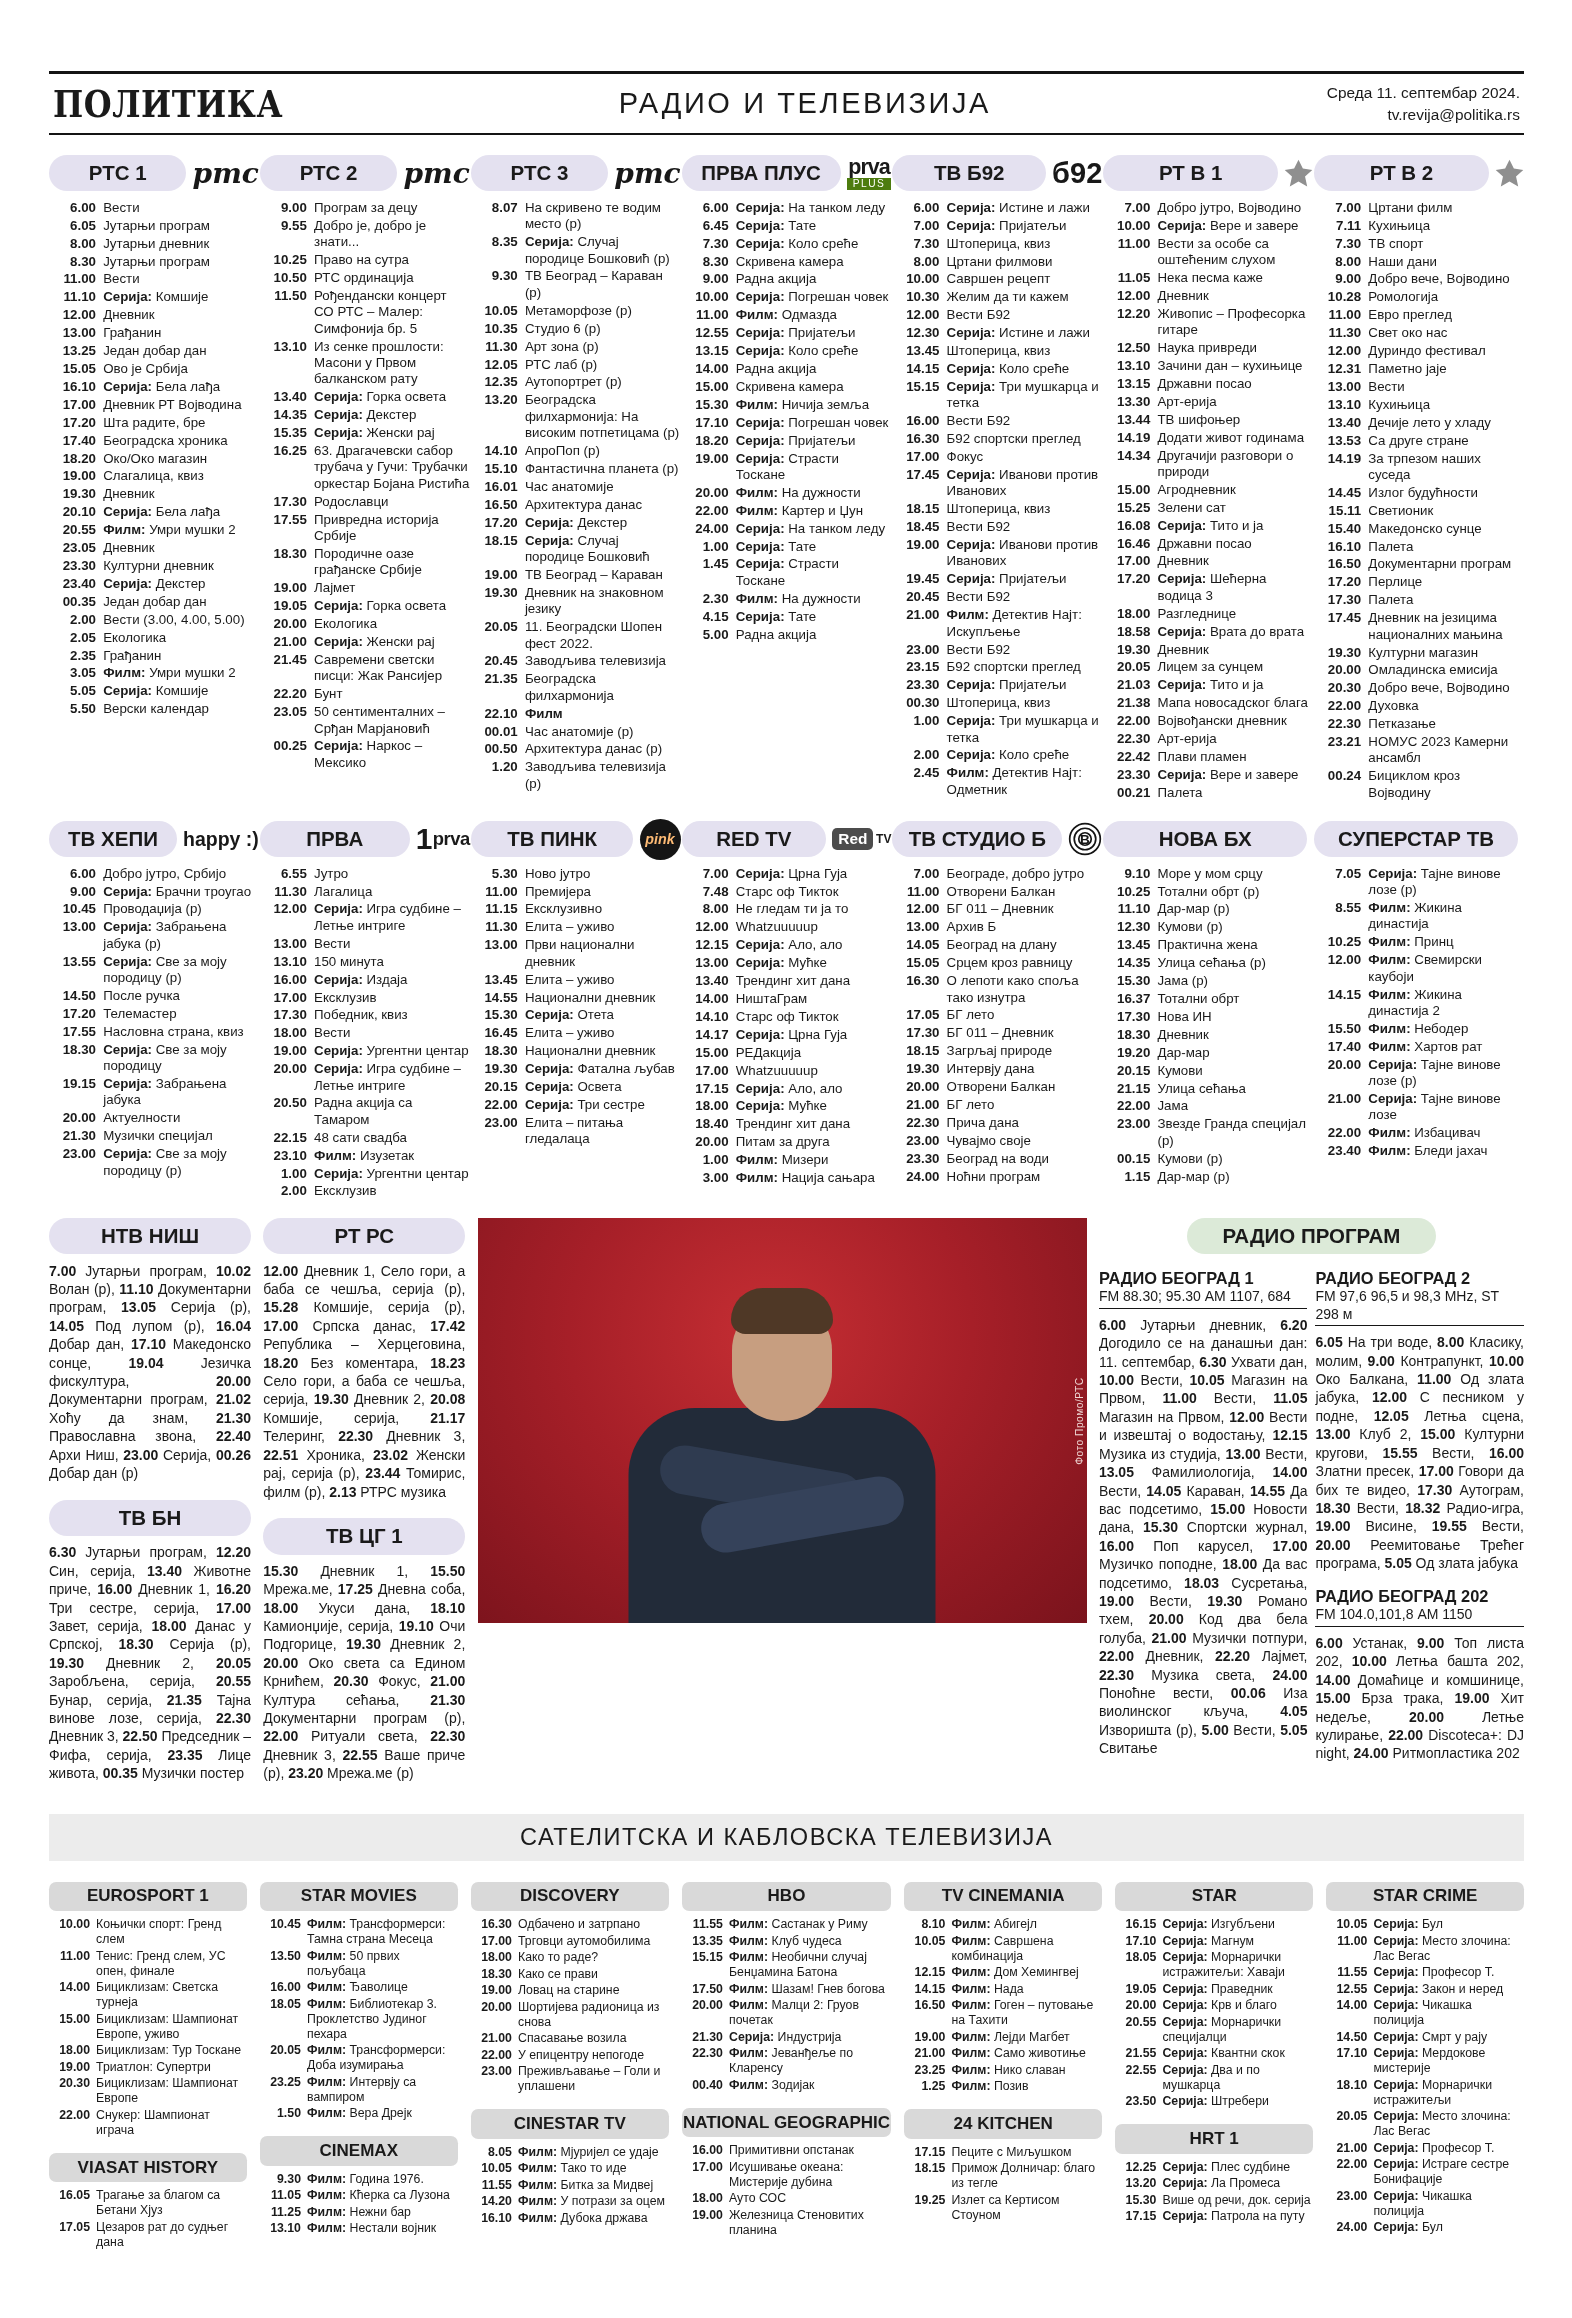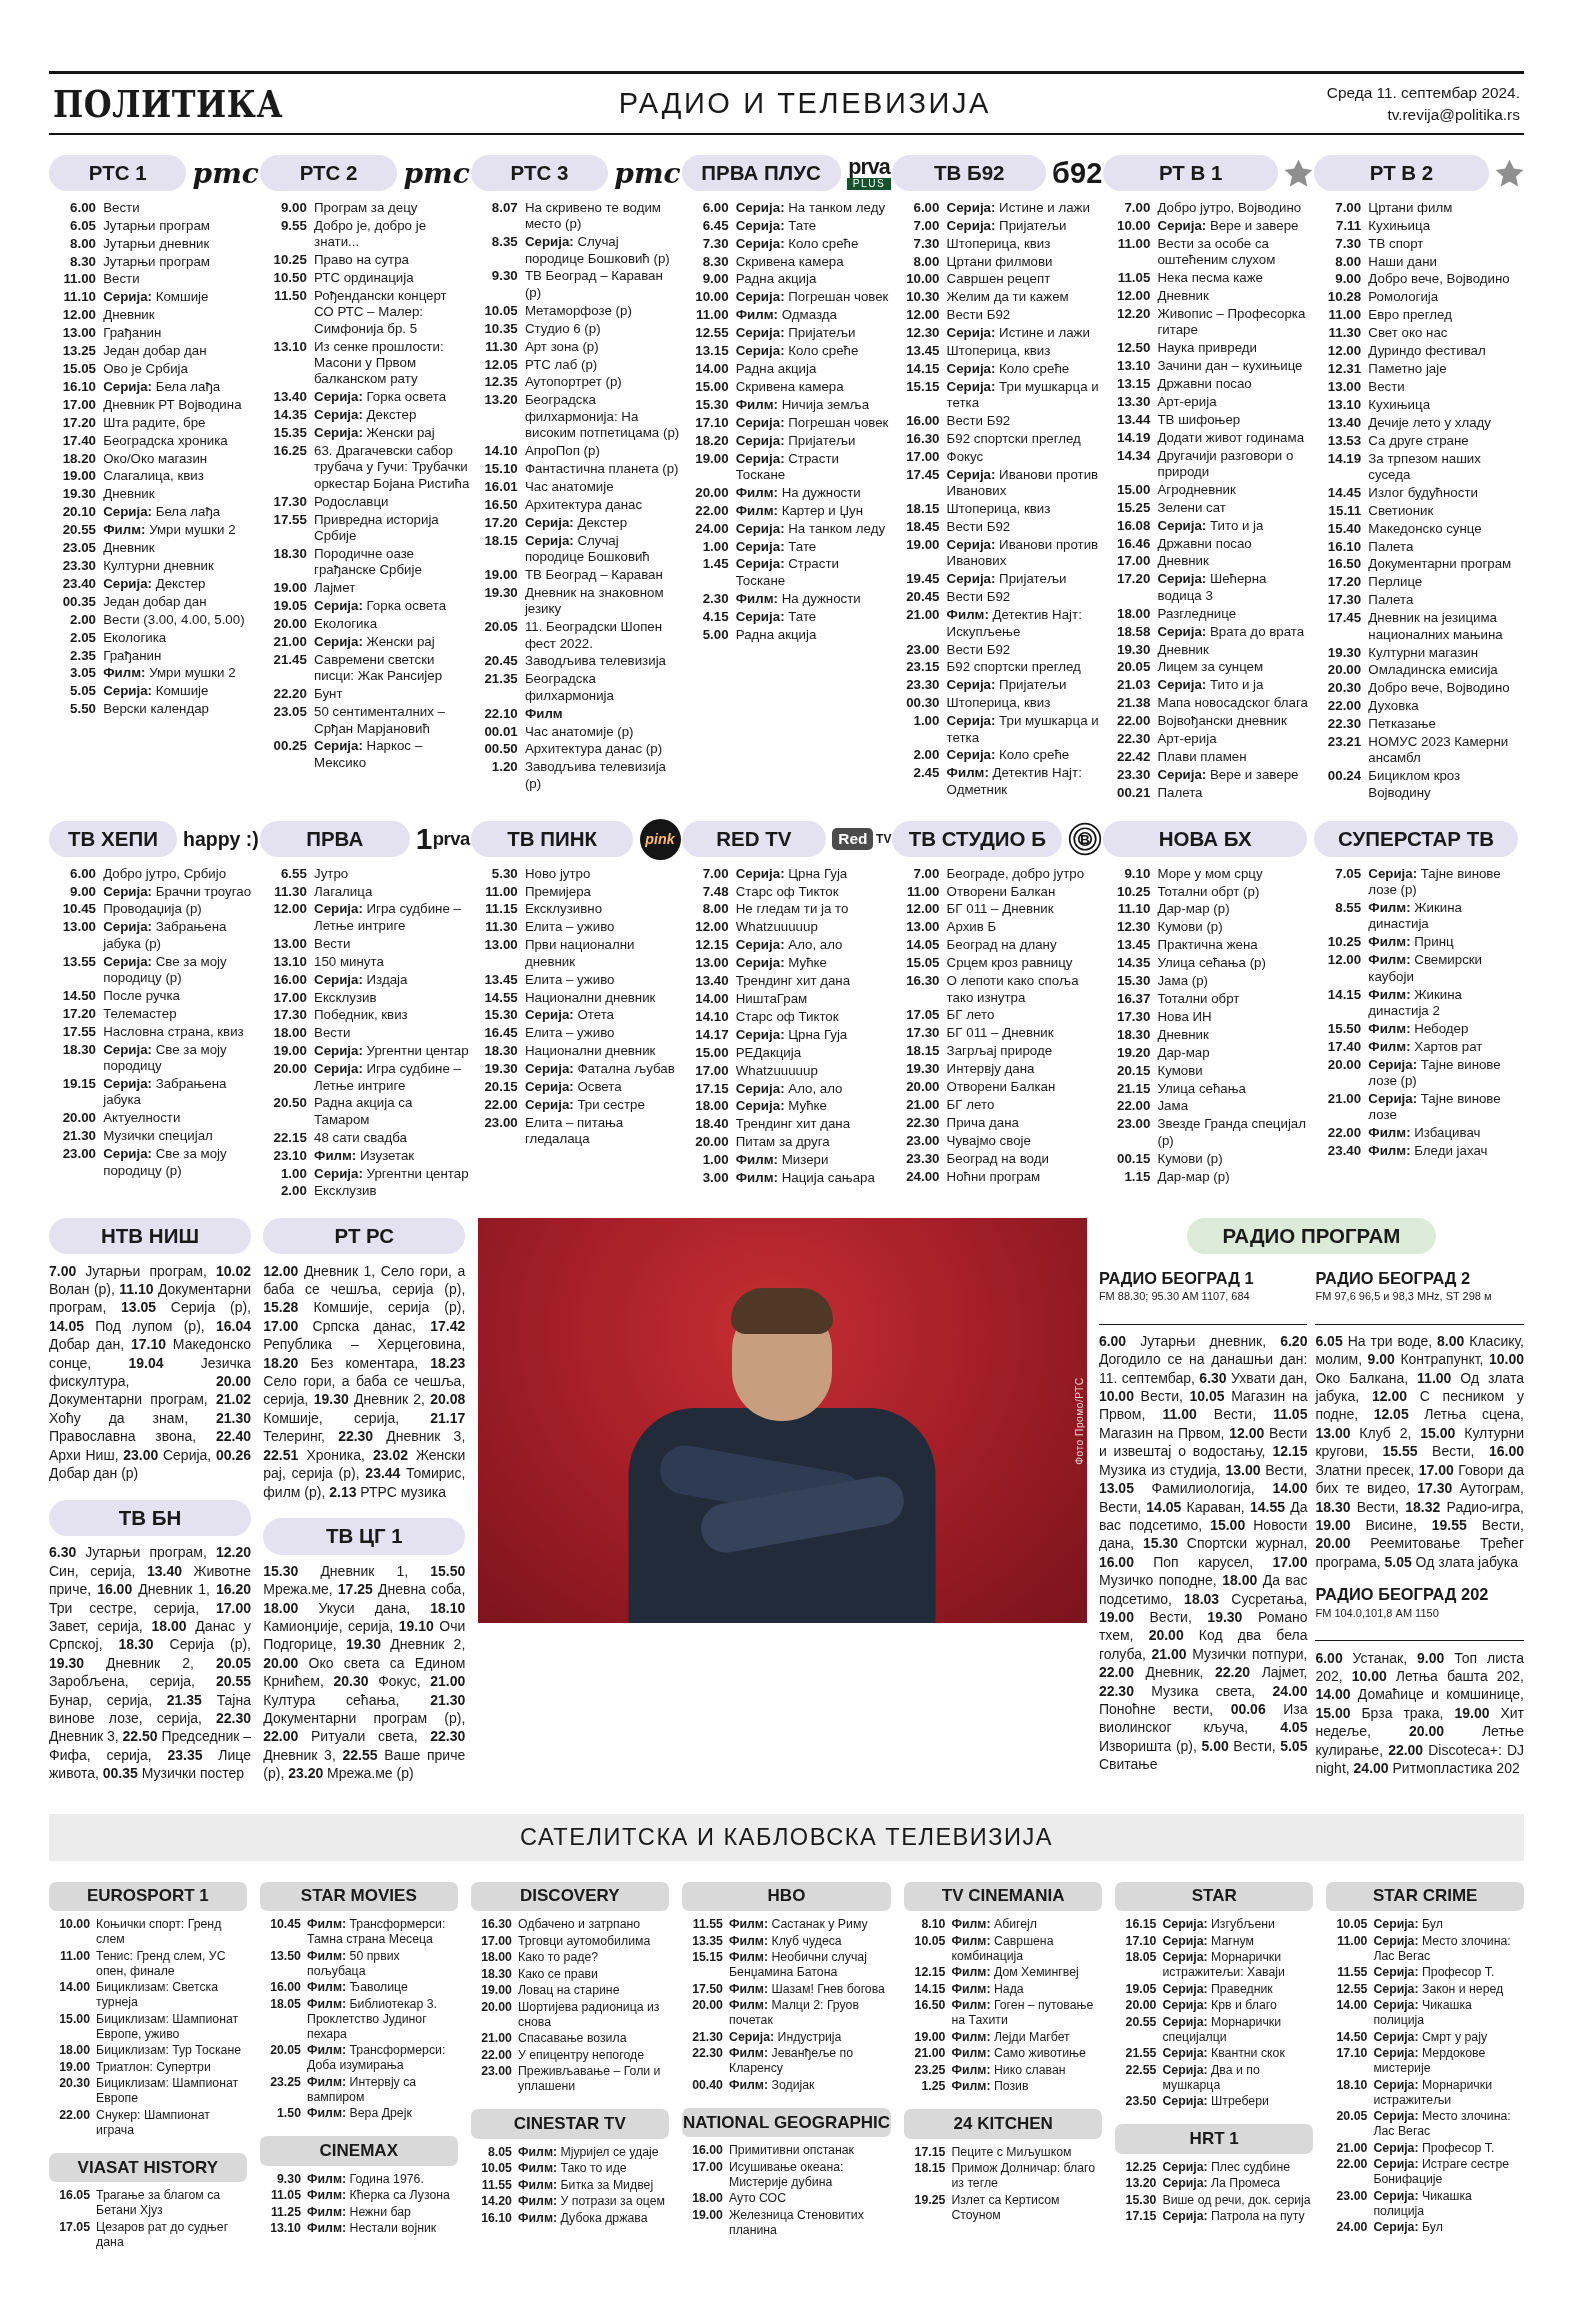--- a/index.html
+++ b/index.html
@@ -26,21 +26,21 @@
 
   
   .lg{flex:0 0 auto;display:flex;align-items:center;justify-content:center;}
   .lg-rts{font-size:28px;font-weight:bold;font-style:italic;font-family:"DejaVu Serif",serif;color:#181818;}
   .lg-b92{font-size:29px;font-weight:bold;color:#181818;}
   .lg-happy{font-size:19.5px;font-weight:bold;color:#181818;}
   .lg-pink{background:#151515;color:#fdba74;border-radius:50%;width:41px;height:41px;
            font-style:italic;font-weight:bold;font-size:14.3px;}
   .lg-prva-plus{flex-direction:column;}
   .lg-prva-plus b{font-size:21.5px;line-height:20.5px;letter-spacing:-1px;}
-  .lg-prva-plus i{font-style:normal;background:#14532d;color:#fff;font-size:10.2px;padding:0.5px 6.1px;letter-spacing:1.5px;}
+  .lg-prva-plus i{font-style:normal;background:#4d7c0f;color:#fff;font-size:10.2px;padding:0.5px 6.1px;letter-spacing:1.5px;}
   .lg-prva1 b{font-size:30px;margin-right:1px;}
   .lg-prva1{font-size:18.4px;font-weight:bold;letter-spacing:-0.5px;}
   .lg-redtv b{background:#4c4c4c;color:#fff;padding:2px 6.1px;border-radius:5.1px;font-size:15.4px;}
   .lg-redtv i{font-style:normal;font-size:12px;margin-left:2.6px;font-weight:bold;}
 
   
   #mid{display:grid;grid-template-columns:202px 202px 609px 1fr;gap:12.3px;margin:18.4px 49px 0;align-items:start;}
   .pill-wide{display:block;margin-bottom:7.2px;}
   .para{font-size:14px;line-height:18.4px;text-align:justify;margin:4.1px 0 17.4px;}
   .photo{position:relative;height:405px;overflow:hidden;
@@ -59,21 +59,21 @@
           writing-mode:vertical-rl;font-size:10.2px;color:#efd7d4;letter-spacing:0.5px;}
   .caption{font-size:14.3px;line-height:19px;margin-top:8.2px;text-align:justify;}
   .caption b{font-weight:bold;}
 
   
   .rtitle{background:#dcead8;border-radius:18.4px;font-size:20.5px;font-weight:bold;
           padding:6.1px 36px;width:max-content;margin:0 auto 13.3px;}
   .radiocols{display:grid;grid-template-columns:1fr 1fr;gap:8px;align-items:start;}
   .station{margin-bottom:13.3px;}
   .stname{font-size:16.4px;font-weight:bold;line-height:20.5px;}
-  .stfreq{font-size:11px;line-height:17.4px;border-bottom:1.5px solid #161616;padding-bottom:18px;}
+  .stfreq{font-size:14px;line-height:17.4px;border-bottom:1.5px solid #161616;padding-bottom:2px;}
   .station .para{margin:7.2px 0 0;}
 
   
   .satbanner{margin:14.3px 49px 0;background:#ececec;height:47px;display:flex;align-items:center;
              justify-content:center;font-size:23.6px;letter-spacing:1.5px;}
   #satgrid{display:grid;grid-template-columns:repeat(7,1fr);gap:13.3px;margin:5.1px 49px 0;align-items:start;}
   .satpill{background:#d9d9d9;border-radius:7.2px;text-align:center;font-size:17px;font-weight:bold;
            padding:4.6px 1px;margin:15.4px 0 6.1px;white-space:nowrap;}
   .sprog{font-size:12.3px;line-height:15px;gap:6.1px;}
   .sprog .pt{flex:0 0 41px;}

